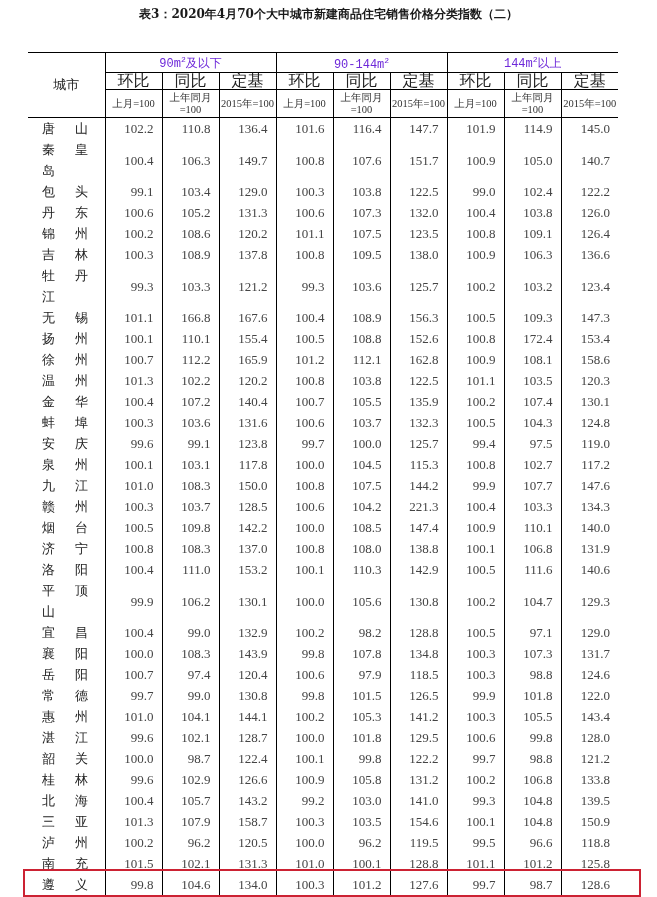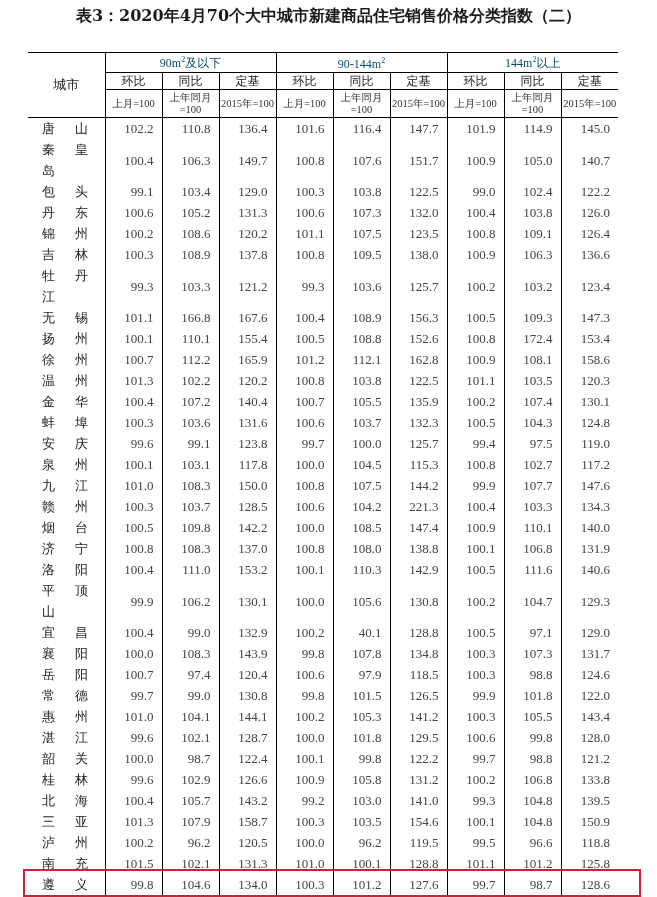--- a/index.html
+++ b/index.html
@@ -16,21 +16,21 @@
       color: #222;
     }
     .title {
       position: absolute;
       left: 0;
       top: 6px;
       width: 657px;
       text-align: center;
       font-family: "DejaVu Serif", serif;
       font-weight: bold;
-      font-size: 16px;
+      font-size: 12px;
       color: #1a1a1a;
       letter-spacing: 0px;
     }
     table.grid {
       position: absolute;
       left: 28px;
       top: 52px;
       width: 590px;
       border-collapse: collapse;
       table-layout: fixed;
@@ -47,29 +47,29 @@
     }
     table.grid thead tr:first-child th {
       border-top: 1px solid #000;
     }
     table.grid th.city-head {
       border-left: none;
       font-size: 13px;
     }
     table.grid th.group {
       height: 19px;
-      font-family: Liberation Serif, serif;
+      font-family: Liberation Mono, monospace;
       font-size: 12px;
-      color: #0c4a6e;
+      color: #6d28d9;
       vertical-align: bottom;
     }
     table.grid th.group sup { font-size: 8px; }
     table.grid th.sub {
       height: 16px;
-      font-size: 12px;
+      font-size: 16px;
       line-height: 16px;
     }
     table.grid th.unit {
       height: 27px;
       font-family: "Liberation Serif", serif;
       font-size: 10.5px;
       line-height: 12px;
       color: #333;
     }
     table.grid th:last-child { border-right: none; }
@@ -413,21 +413,21 @@
         <td>100.2</td>
         <td>104.7</td>
         <td>129.3</td>
       </tr>
       <tr>
         <td class="city"><span class="city-name">宜 昌</span></td>
         <td>100.4</td>
         <td>99.0</td>
         <td>132.9</td>
         <td>100.2</td>
-        <td>40.1</td>
+        <td>98.2</td>
         <td>128.8</td>
         <td>100.5</td>
         <td>97.1</td>
         <td>129.0</td>
       </tr>
       <tr>
         <td class="city"><span class="city-name">襄 阳</span></td>
         <td>100.0</td>
         <td>108.3</td>
         <td>143.9</td>

